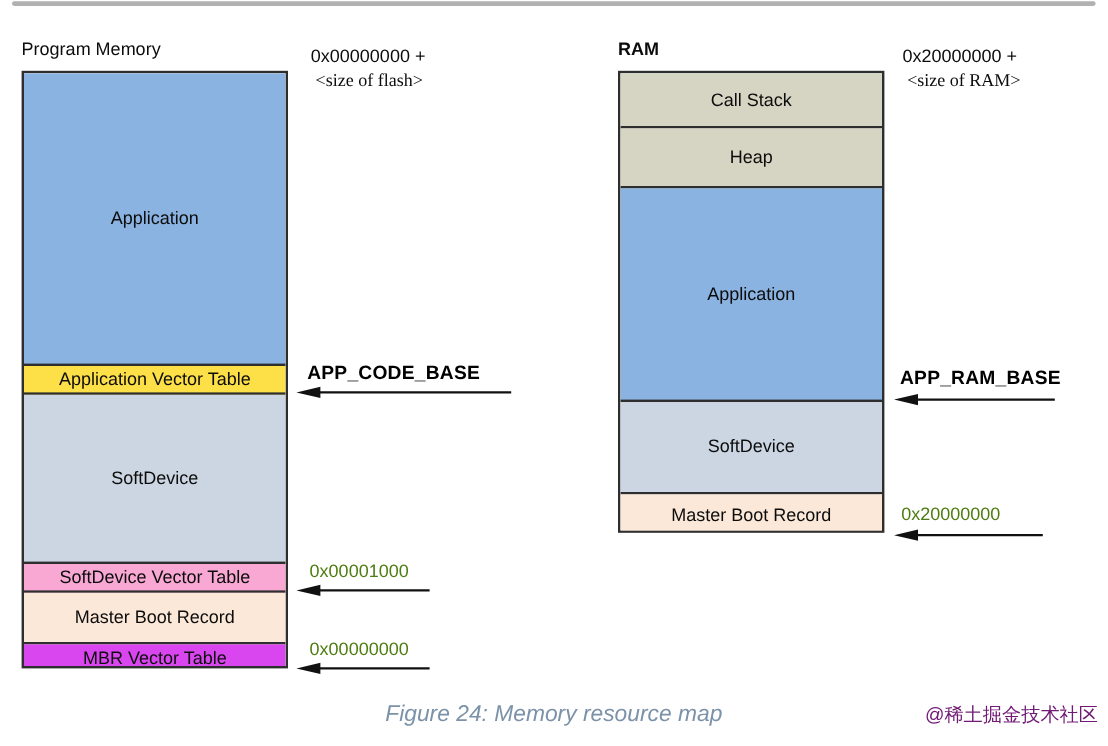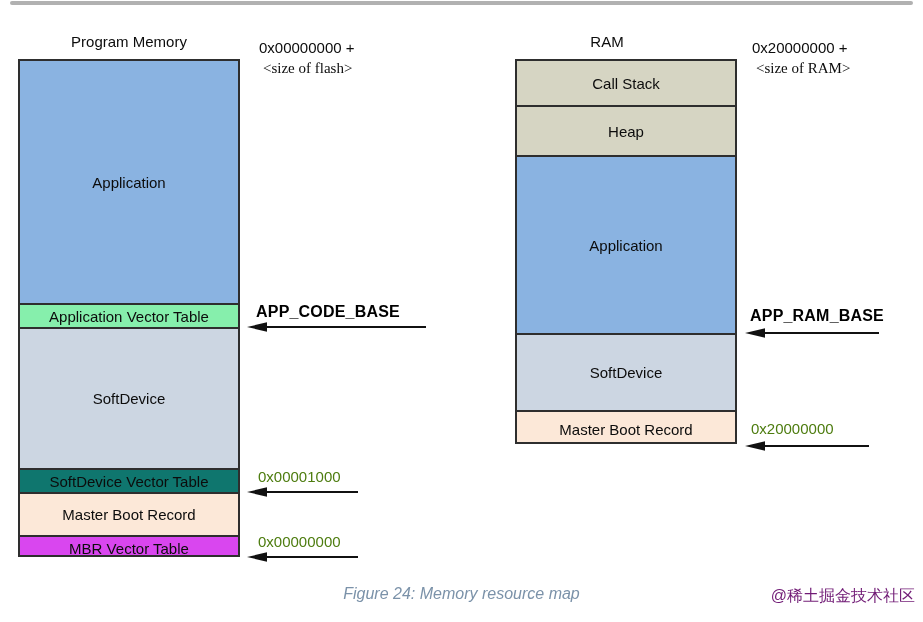--- a/index.html
+++ b/index.html
@@ -15,21 +15,21 @@
   }
   .top-bar {
     position: absolute;
     left: 10px; right: 10px; top: 1px; height: 4px;
     background: #b1b1b1;
     border-radius: 2px;
   }
   .diagram-title {
     position: absolute;
     width: 222px;
-    text-align: center;
+    text-align: left;
     font-size: 15px;
     color: #0c0c0c;
   }
   .memory-block {
     position: absolute;
     width: 222px;
     border: 2px solid #2e2e2e;
     display: flex;
     flex-direction: column;
     overflow: hidden;
@@ -65,21 +65,21 @@
     font-weight: bold;
     letter-spacing: 0.2px;
     color: #000000;
     white-space: nowrap;
   }
   .arrow { position: absolute; display: block; }
   .caption {
     position: absolute;
     left: 0; right: 0; top: 585px;
     text-align: center;
-    font-size: 16px;
+    font-size: 19px;
     font-style: italic;
   }
   .watermark {
     position: absolute;
     right: 8px; top: 586px;
     font-size: 16px;
   }
 </style>
 </head>
 <body>
@@ -87,27 +87,27 @@
 <div class="page">
 
   <div class="top-bar"></div>
 
   <div class="diagram-title" style="left:18px; top:33px;">Program Memory</div>
 
   <div class="memory-block" style="left:18px; top:59px; height:498px;">
     <div class="segment" style="height: 244px; background: rgb(138, 179, 225);">
       <span>Application</span>
     </div>
-    <div class="segment" style="height: 24px; background: #86efac;">
+    <div class="segment" style="height: 24px; background: #fde047;">
       <span>Application Vector Table</span>
     </div>
     <div class="segment" style="height: 141px; background: rgb(204, 214, 226);">
       <span>SoftDevice</span>
     </div>
-    <div class="segment" style="height: 24px; background: #0f766e;">
+    <div class="segment" style="height: 24px; background: #f9a8d4;">
       <span>SoftDevice Vector Table</span>
     </div>
     <div class="segment" style="height: 43px; background: rgb(252, 232, 216);">
       <span>Master Boot Record</span>
     </div>
     <div class="segment" style="height: 22px; background: #d946ef;">
       <span>MBR Vector Table</span>
     </div>
   </div>
 
@@ -127,21 +127,21 @@
     <line x1="112" y1="6" x2="14" y2="6" stroke="#111111" stroke-width="1.8"></line>
     <polygon points="1,6 21,1.3 21,10.7" fill="#111111"></polygon>
   </svg>
 
   <div class="addr" style="left:258px; top:533px;">0x00000000</div>
   <svg class="arrow" style="left:246px; top:551px;" width="113" height="12" viewBox="0 0 113 12">
     <line x1="112" y1="6" x2="14" y2="6" stroke="#111111" stroke-width="1.8"></line>
     <polygon points="1,6 21,1.3 21,10.7" fill="#111111"></polygon>
   </svg>
 
-  <div class="diagram-title" style="left:496px; top:33px;">RAM</div>
+  <div class="diagram-title" style="left:515px; top:33px;font-weight:bold;">RAM</div>
 
   <div class="memory-block" style="left:515px; top:59px; height:385px;">
     <div class="segment" style="height: 46px; background: rgb(214, 213, 195);">
       <span>Call Stack</span>
     </div>
     <div class="segment" style="height: 50px; background: rgb(214, 213, 195); align-items: center;">
       <span>Heap</span>
     </div>
     <div class="segment" style="height: 178px; background: rgb(138, 179, 225);">
       <span>Application</span>

